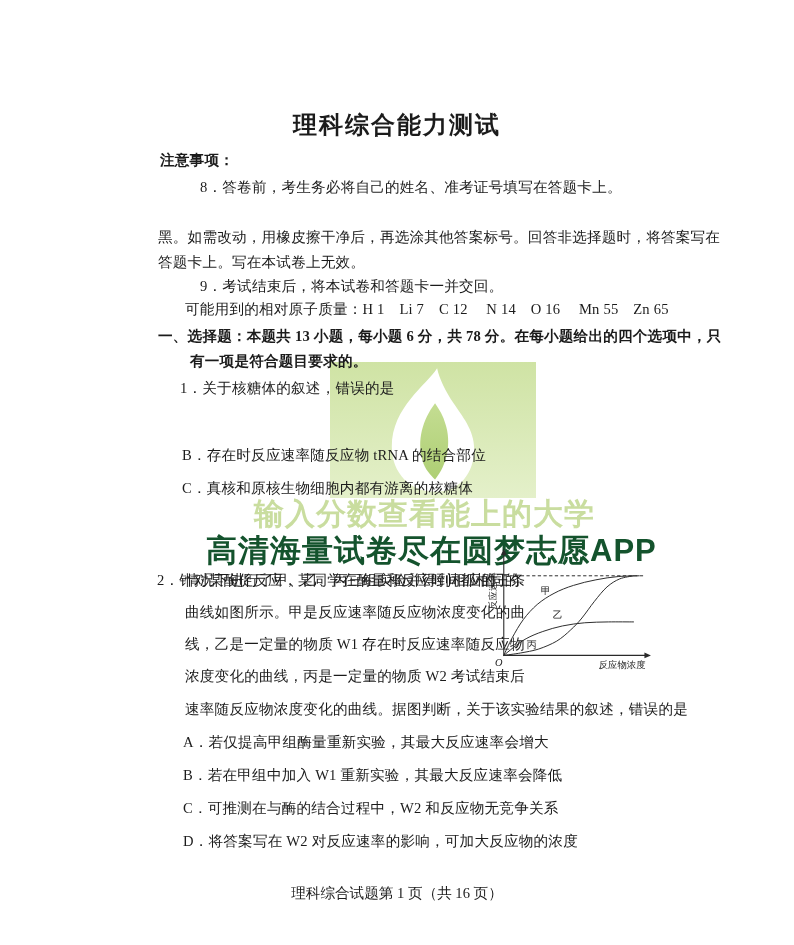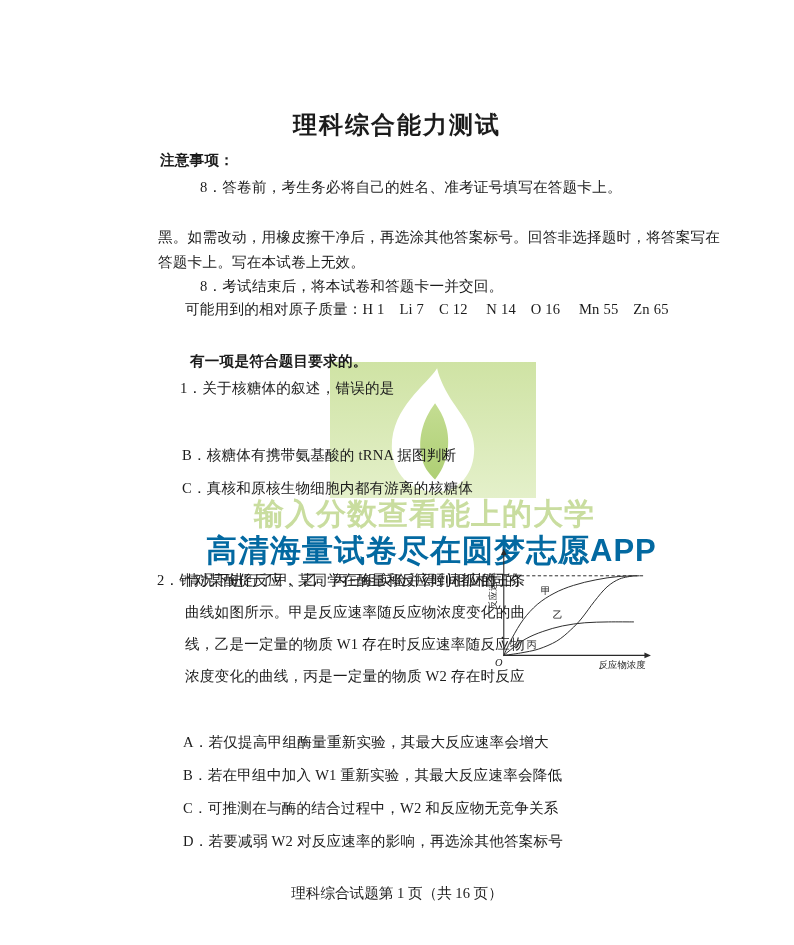--- a/index.html
+++ b/index.html
@@ -66,49 +66,51 @@
         <linearGradient id="lgLeaf" x1="0" y1="0" x2="0" y2="1">
           <stop offset="0" stop-color="#c4dd92"></stop>
           <stop offset="1" stop-color="#aecf74"></stop>
         </linearGradient>
       </defs>
       <rect x="0" y="0" width="100" height="66" fill="url(#lgSquare)"></rect>
       <path d="M52,3 C47,11 30,22 30,41 C30,54 39,63 51,63 C63,63 70,54 70,42 C70,33 64,26 60,20 C56,14 53,8 52,3 Z" fill="#ffffff"></path>
       <path d="M51,20 C45,28 42,38 45,48 C46,52 49,55 51,57 C57,50 59,39 56,30 C55,26 53,23 51,20 Z" fill="url(#lgLeaf)"></path>
     </svg>
     <div class="wm-text wm-line1" style="color:#c9dd9f">输入分数查看能上的大学</div>
-    <div class="wm-text wm-line2" style="color:#0369a1">高清海量试卷尽在圆梦志愿APP</div>
+    <div class="wm-text wm-line2" style="color:#14532d">高清海量试卷尽在圆梦志愿APP</div>
   </div>
 
   <div class="content">
 
     <div class="doc-title">理科综合能力测试</div>
 
     <div class="line bold" style="left:160px;top:152px">注意事项：</div>
     <div class="line" style="left:200px;top:179px">8．答卷前，考生务必将自己的姓名、准考证号填写在答题卡上。</div>
     <div class="line" style="left:158px;top:254px">答题卡上。写在本试卷上无效。</div>
     <div class="line" style="left:158px;top:229px">黑。如需改动，用橡皮擦干净后，再选涂其他答案标号。回答非选择题时，将答案写在</div>
-    <div class="line" style="left:200px;top:278px">8．考试结束后，将本试卷和答题卡一并交回。</div>
+    <div class="line" style="left:200px;top:278px">9．考试结束后，将本试卷和答题卡一并交回。</div>
     <div class="line" style="left:185px;top:301px">可能用到的相对原子质量：H 1　Li 7　C 12 　N 14　O 16 　Mn 55　Zn 65</div>
 
+    <div class="line bold" style="left:158px;top:328px">一、选择题：本题共 13 小题，每小题 6 分，共 78 分。在每小题给出的四个选项中，只</div>
     <div class="line bold" style="left:190px;top:353px">有一项是符合题目要求的。</div>
 
     <div class="line" style="left:180px;top:380px">1．关于核糖体的叙述，错误的是</div>
-    <div class="line" style="left:182px;top:447px">B．核糖体有携带氨基酸的 tRNA 据图判断</div>
+    <div class="line" style="left:182px;top:447px">B．存在时反应速率随反应物 tRNA 的结合部位</div>
     <div class="line" style="left:182px;top:480px">C．真核和原核生物细胞内都有游离的核糖体</div>
 
     <div class="line" style="left:157px;top:572px">2．针对某酶促反应，某同学在酶量和反应时间都相同的</div>
     <div class="line" style="left:185px;top:604px">曲线如图所示。甲是反应速率随反应物浓度变化的曲</div>
     <div class="line" style="left:185px;top:572px">情况下进行了甲、乙、丙三组实验并得到相应的三条</div>
     <div class="line" style="left:185px;top:636px">线，乙是一定量的物质 W1 存在时反应速率随反应物</div>
-    <div class="line" style="left:185px;top:668px">浓度变化的曲线，丙是一定量的物质 W2 存在时反应</div>
+    <div class="line" style="left:185px;top:668px">浓度变化的曲线，丙是一定量的物质 W2 考试结束后</div>
+    <div class="line" style="left:185px;top:701px">速率随反应物浓度变化的曲线。据图判断，关于该实验结果的叙述，错误的是</div>
     <div class="line" style="left:183px;top:734px">A．若仅提高甲组酶量重新实验，其最大反应速率会增大</div>
     <div class="line" style="left:183px;top:767px">B．若在甲组中加入 W1 重新实验，其最大反应速率会降低</div>
     <div class="line" style="left:183px;top:800px">C．可推测在与酶的结合过程中，W2 和反应物无竞争关系</div>
-    <div class="line" style="left:183px;top:833px">D．若要减弱 W2 对反应速率的影响，再选涂其他答案标号</div>
+    <div class="line" style="left:183px;top:833px">D．将答案写在 W2 对反应速率的影响，可加大反应物的浓度</div>
 
     <div class="figure">
       <svg id="enzyme-chart" viewBox="0 0 170 122">
 
         <line class="axis" x1="16" y1="104" x2="16" y2="10"></line>
         <polygon points="16,6 13.4,12 18.6,12" fill="#2a2a2a"></polygon>
         <line class="axis" x1="16" y1="104" x2="147" y2="104"></line>
         <polygon points="151,104 145,101.4 145,106.6" fill="#2a2a2a"></polygon>
 
         <line id="vmax-line" class="dash" x1="16" y1="31" x2="144" y2="31"></line>

